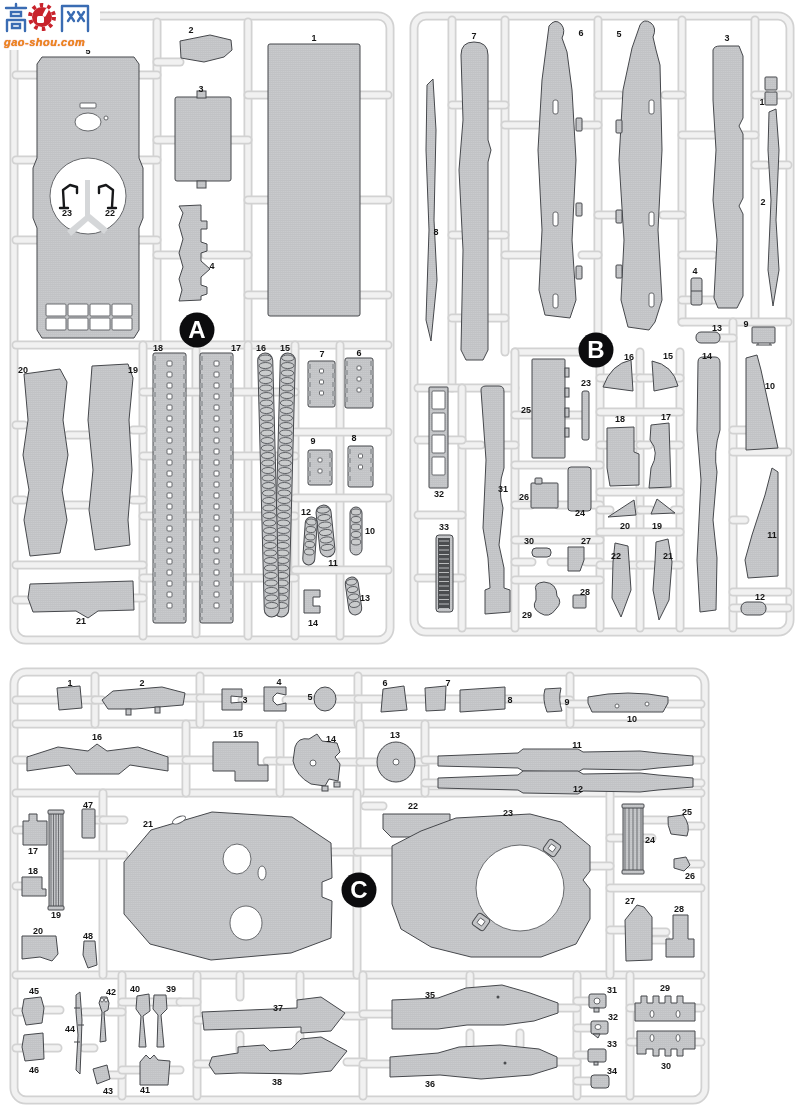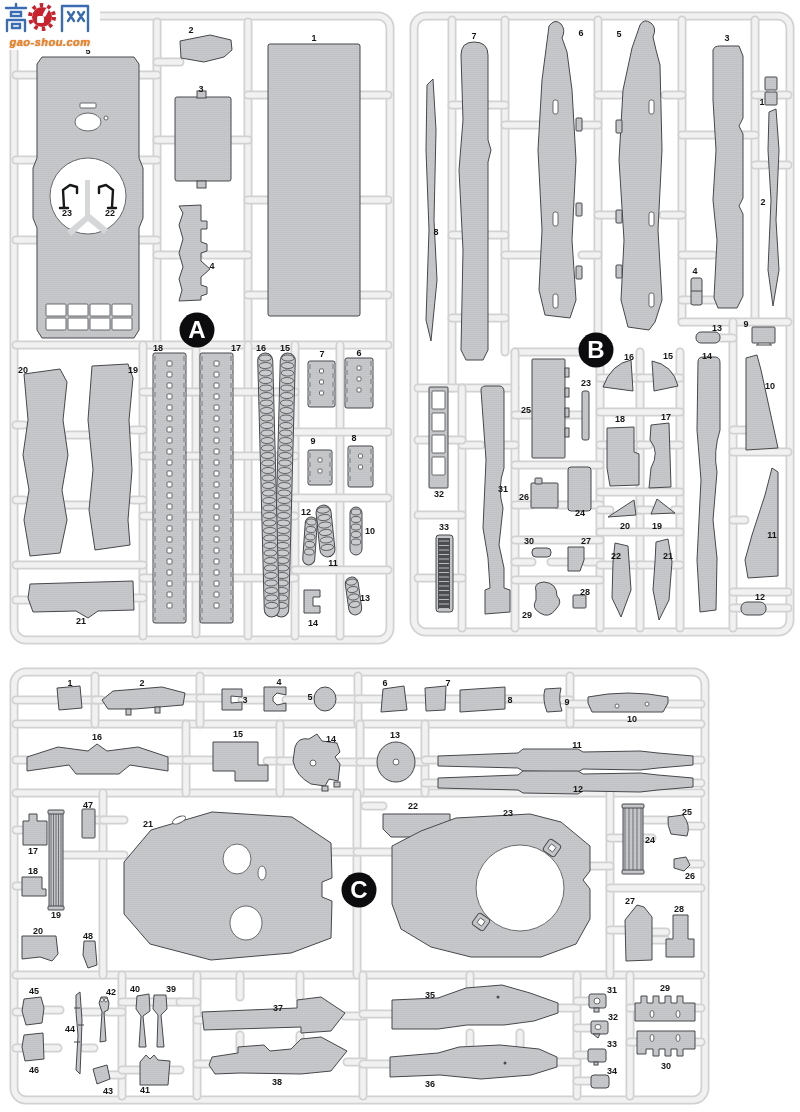--- a/index.html
+++ b/index.html
@@ -1,21 +1,21 @@
 <!DOCTYPE html>
 <html><head>
 <meta charset="utf-8">
 <style>
   html,body{margin:0;padding:0;background:#ffffff;}
   body{width:800px;height:1112px;position:relative;font-family:"Liberation Sans",sans-serif;overflow:hidden;}
   #board{position:absolute;left:0;top:0;}
   .plbl{font:bold 9px "Liberation Sans",sans-serif;fill:#151515;text-anchor:middle;}
   .badge-letter{font:bold 24px "Liberation Sans",sans-serif;fill:#ffffff;text-anchor:middle;}
   .logo{position:absolute;left:2px;top:1px;background:#ffffff;padding:1px 4px 2px 2px;z-index:5;}
-  .logo-domain{font:bold italic 11px "Liberation Sans",sans-serif;color:#ee8a1b;letter-spacing:.5px;text-shadow:0 0 1px #cf3a2a;margin-top:-2px;text-align:center;}
+  .logo-domain{font:bold italic 11px "Liberation Sans",sans-serif;color:#ee8a1b;letter-spacing:.5px;text-shadow:0 0 1px #cf3a2a;margin-top:-2px;}
 </style>
 </head>
 <body>
 
 <div class="logo">
   <svg width="92" height="32" viewBox="0 0 92 32">
     <g stroke="#3a6cb3" stroke-width="2.4" fill="none" stroke-linecap="round">
       <path d="M12,2 V6 M2,6 H22 M7,10 H17 V14 H7 Z M3,18 V29 M3,18 H21 M21,18 V29 M8,22 H16 V26 H8 Z"></path>
     </g>
     <g>

